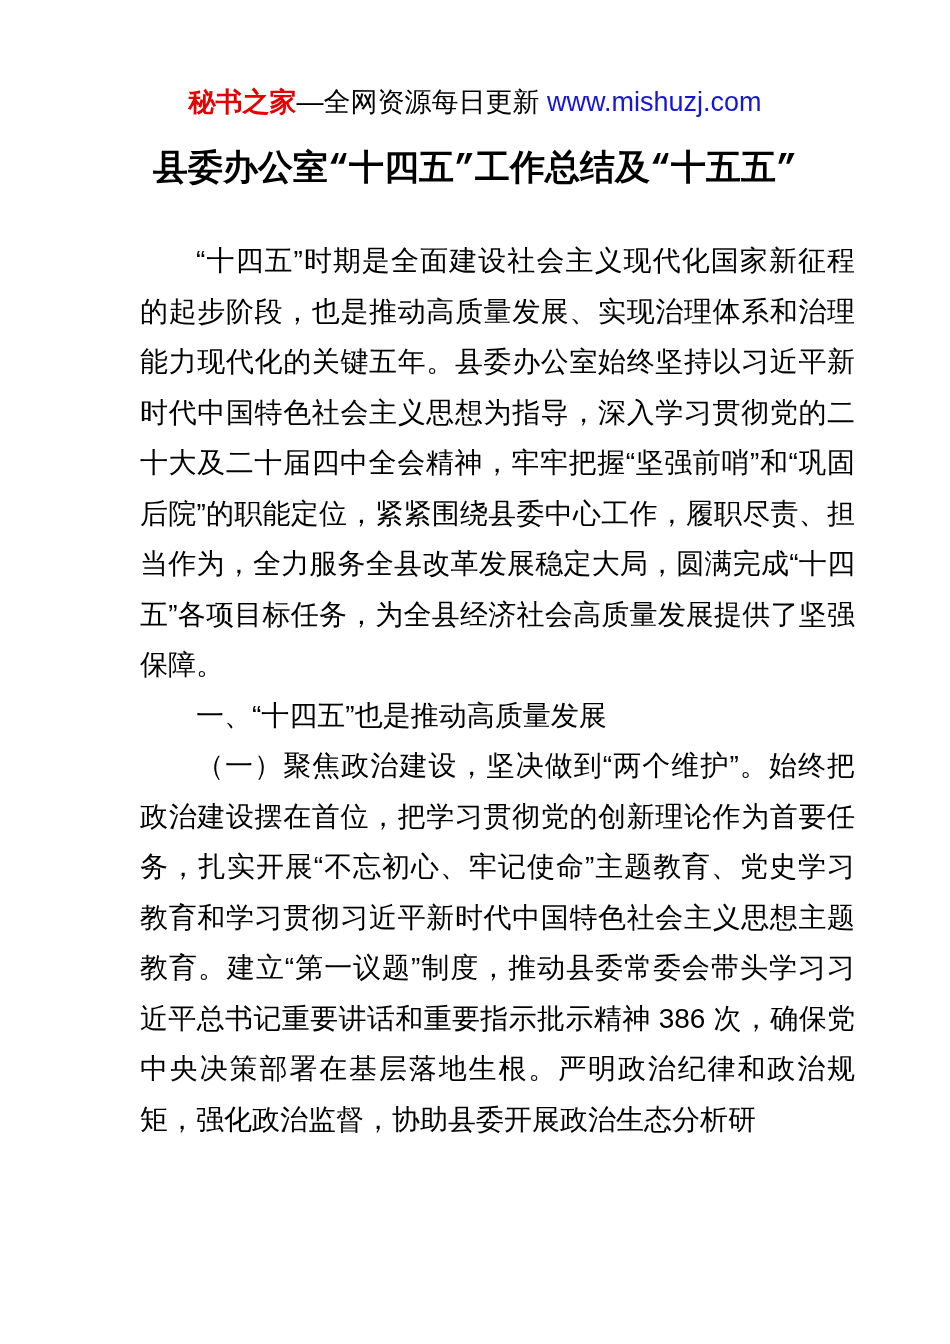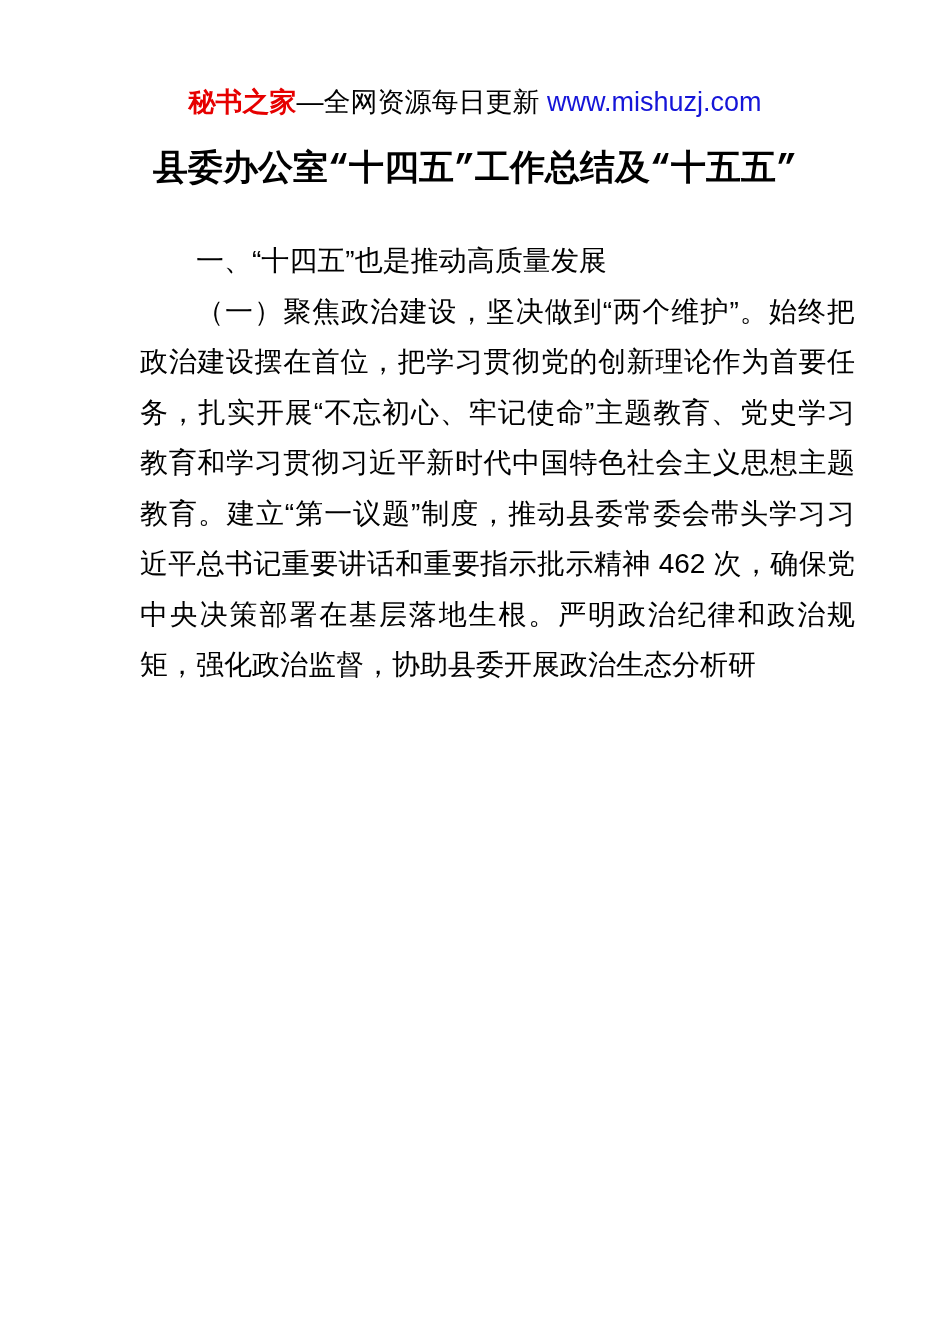--- a/index.html
+++ b/index.html
@@ -68,17 +68,18 @@
 
   <div class="doc-header">
     <span class="brand">秘书之家</span><span class="tagline">—全网资源每日更新 </span><span class="url">www.mishuzj.com</span>
   </div>
 
   <h1 class="doc-title">
     <span class="title-line">县委办公室“十四五”工作总结及“十五五”</span>
   </h1>
 
   <div class="doc-body">
+    <p>“十四五”时期是全面建设社会主义现代化国家新征程的起步阶段，也是推动高质量发展、实现治理体系和治理能力现代化的关键五年。县委办公室始终坚持以习近平新时代中国特色社会主义思想为指导，深入学习贯彻党的二十大及二十届四中全会精神，牢牢把握“坚强前哨”和“巩固后院”的职能定位，紧紧围绕县委中心工作，履职尽责、担当作为，全力服务全县改革发展稳定大局，圆满完成“十四五”各项目标任务，为全县经济社会高质量发展提供了坚强保障。</p>
     <p>一、“十四五”也是推动高质量发展</p>
-    <p>（一）聚焦政治建设，坚决做到“两个维护”。始终把政治建设摆在首位，把学习贯彻党的创新理论作为首要任务，扎实开展“不忘初心、牢记使命”主题教育、党史学习教育和学习贯彻习近平新时代中国特色社会主义思想主题教育。建立“第一议题”制度，推动县委常委会带头学习习近平总书记重要讲话和重要指示批示精神 462 次，确保党中央决策部署在基层落地生根。严明政治纪律和政治规矩，强化政治监督，协助县委开展政治生态分析研</p>
+    <p>（一）聚焦政治建设，坚决做到“两个维护”。始终把政治建设摆在首位，把学习贯彻党的创新理论作为首要任务，扎实开展“不忘初心、牢记使命”主题教育、党史学习教育和学习贯彻习近平新时代中国特色社会主义思想主题教育。建立“第一议题”制度，推动县委常委会带头学习习近平总书记重要讲话和重要指示批示精神 386 次，确保党中央决策部署在基层落地生根。严明政治纪律和政治规矩，强化政治监督，协助县委开展政治生态分析研</p>
   </div>
 
 </div>
 
 </body></html>

